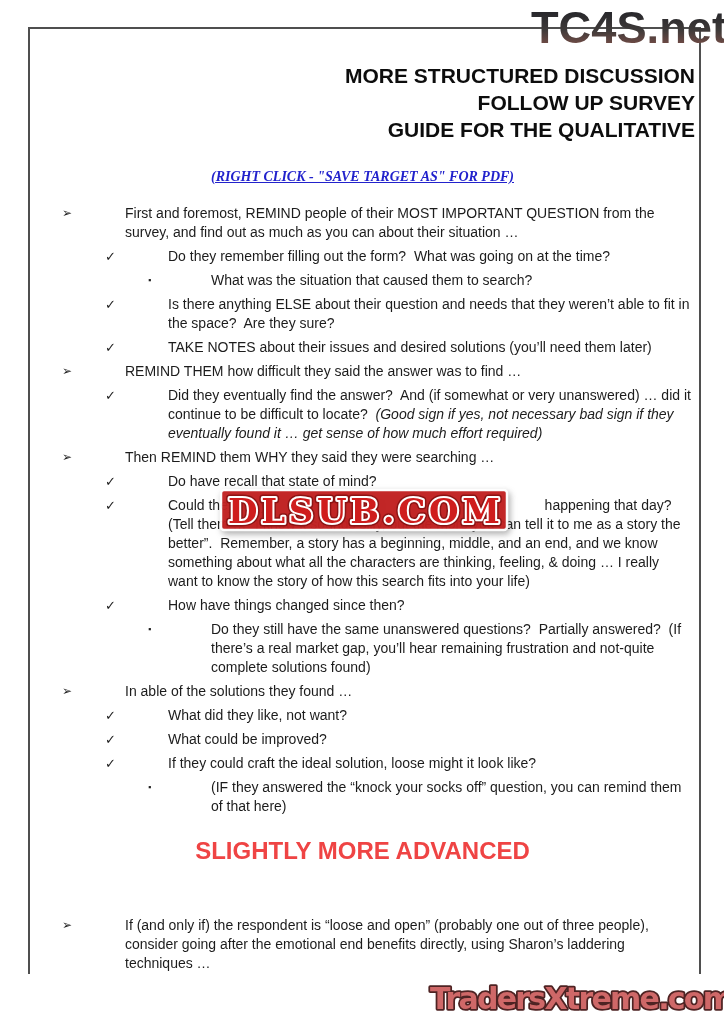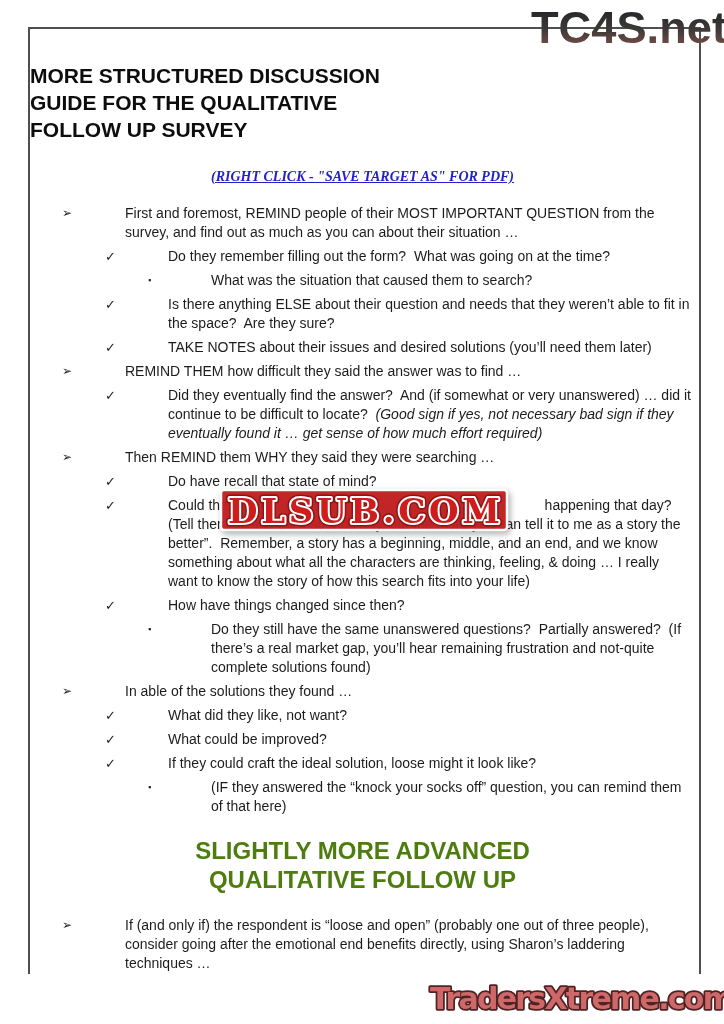--- a/index.html
+++ b/index.html
@@ -1,56 +1,56 @@
 <!DOCTYPE html>
 <html><head>
 <meta charset="utf-8">
 <style>
   html,body{margin:0;padding:0;background:#ffffff;}
   .page{position:relative;width:724px;height:1024px;background:#ffffff;overflow:hidden;
         font-family:"Liberation Sans","DejaVu Sans",sans-serif;color:#1c1c1c;}
   .border-box{position:absolute;left:28px;top:27px;width:669px;height:945px;
         border:2px solid #4f4f4f;border-bottom:none;z-index:1;}
-  .title{position:absolute;top:62px;left:30px;width:665px;text-align:left;
+  .title{position:absolute;top:62px;left:30px;width:665px;text-align:right;
         font-size:21px;font-weight:bold;line-height:27px;color:#0d0d0d;z-index:2;}
   .pdf-link{position:absolute;top:169px;left:30px;width:665px;text-align:center;display:block;
         font-family:"Liberation Serif","DejaVu Serif",serif;font-style:italic;font-weight:bold;
         font-size:14px;color:#2222cc;text-decoration:underline;z-index:2;cursor:pointer;}
   .content{position:absolute;left:60px;top:204px;width:632px;font-size:14px;line-height:19px;z-index:2;}
   .content.adv{top:916px;}
   .bullet{display:flex;margin:0 0 5px 0;}
   .level1{margin-left:2px;}
   .level2{margin-left:45px;}
   .level3{margin-left:85px;}
   .marker{flex:0 0 23px;color:#1d1d1d;}
   .level1 > .marker{font-size:12px;}
   .level2 > .marker{font-size:13px;}
   .level3 > .marker{font-size:9px;padding-left:3px;}
   .btext{flex:1;white-space:pre-wrap;margin-left:40px;}
   .level3 .btext{max-width:516px;}
   .it{font-style:italic;}
   .gap{display:inline-block;height:1px;}
   .heading2{position:absolute;top:836px;left:30px;width:665px;text-align:center;
-        font-size:24px;font-weight:bold;line-height:29px;color:#4d7c0f;z-index:2;}
+        font-size:24px;font-weight:bold;line-height:29px;color:#ef4444;z-index:2;}
   .wm{position:absolute;z-index:5;}
   #wm-tc4s{left:528px;top:0;}
   #wm-dlsub{left:219px;top:487px;filter:drop-shadow(2px 3px 3px rgba(70,70,70,0.45));}
   #wm-traders{left:426px;top:978px;filter:drop-shadow(0 0 2px rgba(255,255,255,0.9));}
 </style>
 </head>
 <body>
 
 <div class="page">
 
   <div class="border-box"></div>
 
   <div class="title">
       <div>MORE STRUCTURED DISCUSSION</div>
+      <div>FOLLOW UP SURVEY</div>
       <div>GUIDE FOR THE QUALITATIVE</div>
-      <div>FOLLOW UP SURVEY</div>
     </div>
 
   <a class="pdf-link">(RIGHT CLICK - "SAVE TARGET AS" FOR PDF)</a>
 
   <div class="content">
       <div class="bullet level1">
         <span class="marker">➢</span>
         <span class="btext"><span>First and foremost, REMIND people of their MOST IMPORTANT QUESTION from the survey, and find out as much as you can about their situation …</span></span>
       </div>
       <div class="bullet level2">
@@ -114,21 +114,20 @@
         <span class="btext"><span>If they could craft the ideal solution, loose might it look like?</span></span>
       </div>
       <div class="bullet level3">
         <span class="marker">▪</span>
         <span class="btext"><span>(IF they answered the “knock your socks off” question, you can remind them of that here)</span></span>
       </div>
     </div>
 
   <div class="heading2">
       <div>SLIGHTLY MORE ADVANCED</div>
-      <div>QUALITATIVE FOLLOW UP</div>
     </div>
 
   <div class="content adv">
       <div class="bullet level1">
         <span class="marker">➢</span>
         <span class="btext"><span>If (and only if) the respondent is “loose and open” (probably one out of three people), consider going after the emotional end benefits directly, using Sharon’s laddering techniques …</span></span>
       </div>
     </div>
 
   <svg id="wm-tc4s" class="wm" width="202" height="54" viewBox="0 0 202 54">

